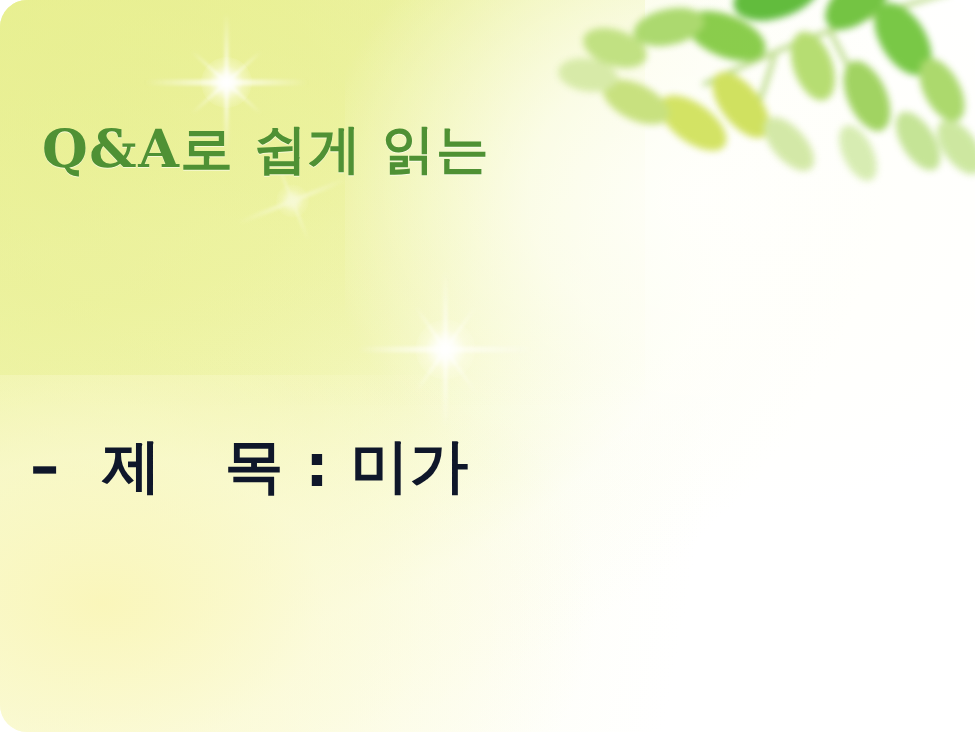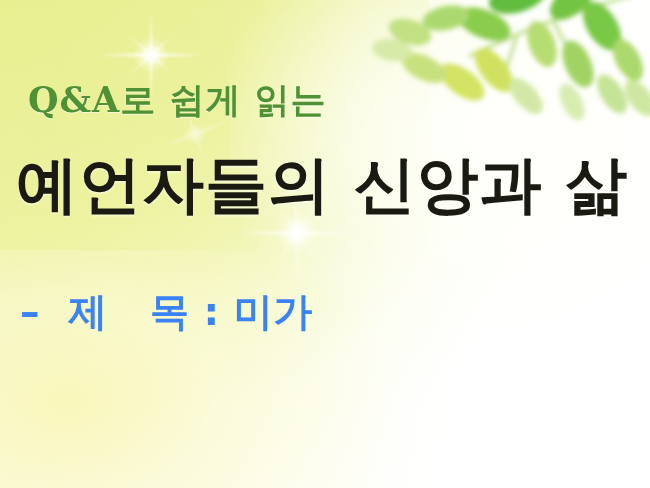--- a/index.html
+++ b/index.html
@@ -8,20 +8,21 @@
     background: #ffffff;
   }
 
   #slide {
     position: relative;
     width: 650px;
     height: 488px;
     overflow: hidden;
     background: #ffffff;
     font-family: "Liberation Sans", sans-serif;
+    border-radius: 18px;
   }
 
   
   .bg-base {
     position: absolute;
     inset: 0;
     background: #ffffff;
   }
 
   
@@ -178,21 +179,21 @@
   .meta {
     position: absolute;
     left: 20px;
     top: 284px;
     line-height: 1.44;
   }
   .meta-line {
     font-family: "DejaVu Sans", "Liberation Sans", sans-serif;
     font-size: 39px;
     font-weight: 700;
-    color: #3b82f6;
+    color: #0f172a;
     white-space: pre;
     letter-spacing: 0.5px;
   }
 </style>
 </head>
 <body>
 
 <div id="slide">
 
   <div class="bg-base"></div>
@@ -250,19 +251,18 @@
     <div class="core"></div>
   </div>
   <div class="sparkle" id="sparkle-3">
     <div class="ray h"></div>
       <div class="ray v"></div>
     <div class="core"></div>
   </div>
 
   <div class="subtitle">Q&amp;A로 쉽게 읽는</div>
 
-  <div class="title">예언자들의 신앙과 삶</div>
 
   <div class="meta">
     <div class="meta-line">–  제   목 : 미가</div>
   </div>
 
 </div>
 
 </body></html>

